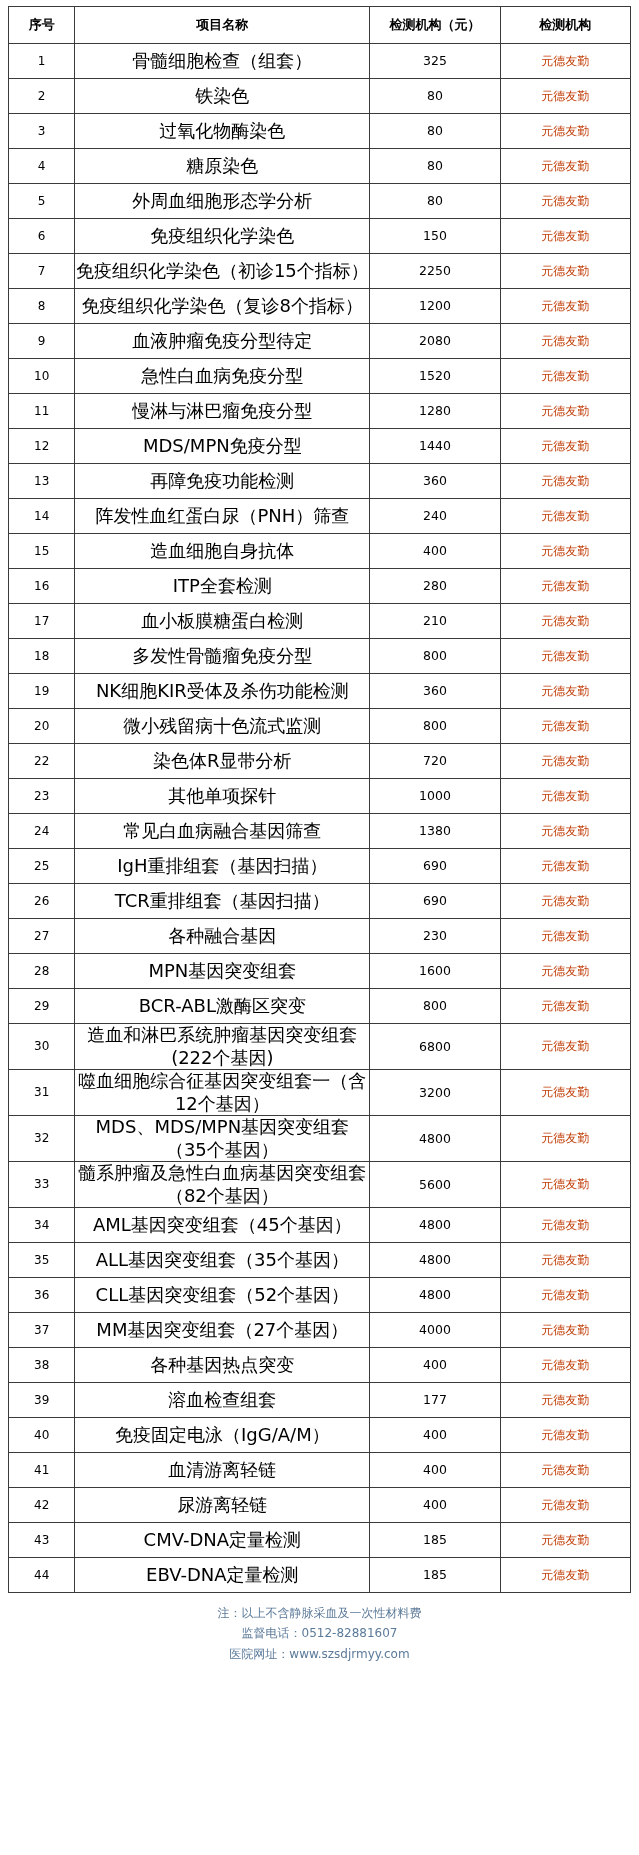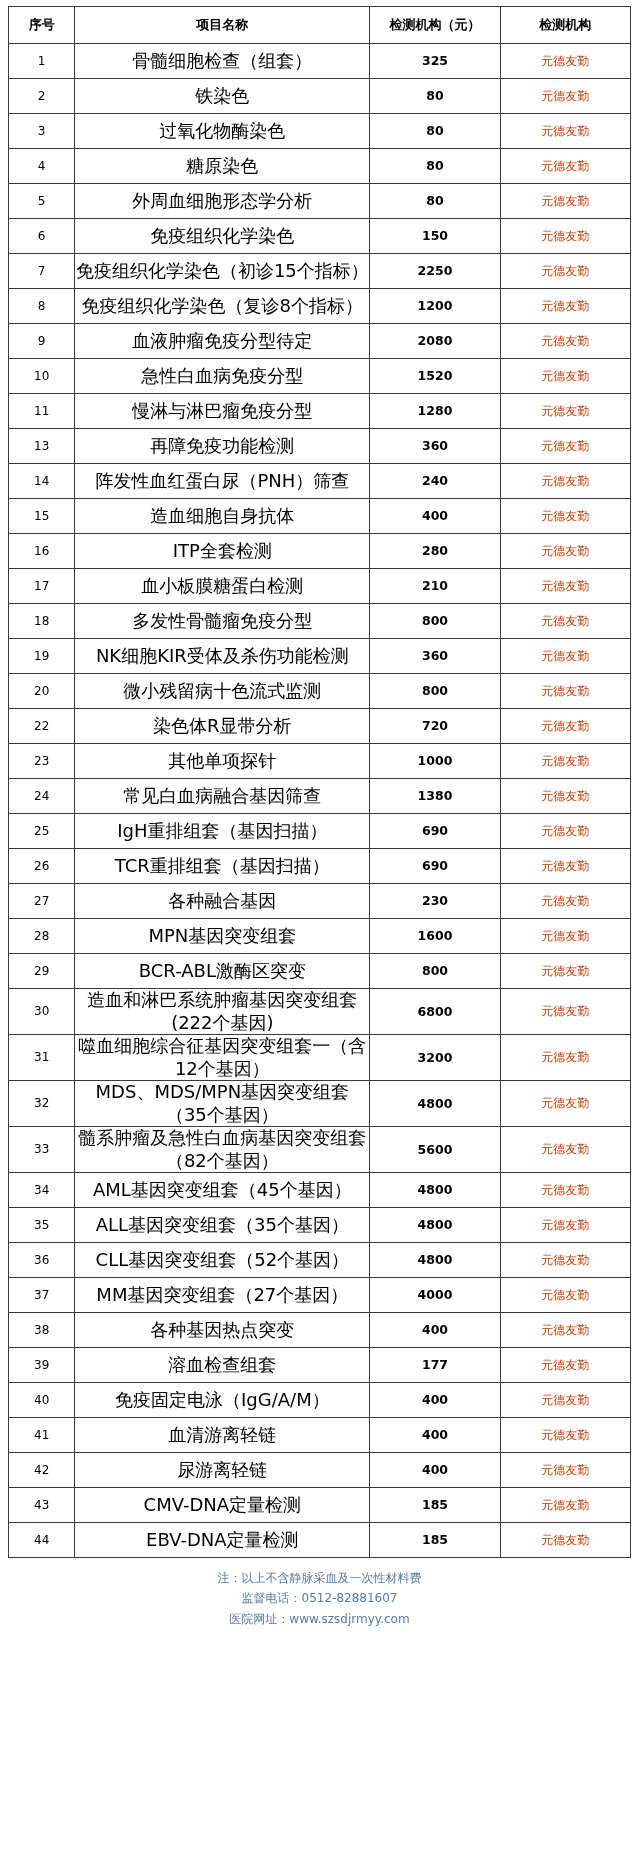--- a/index.html
+++ b/index.html
@@ -46,21 +46,21 @@
     color: #000;
   }
   td.c-name {
     font-size: 18px;
     color: #000;
     padding: 0 4px;
   }
   td.c-price {
     font-size: 12.5px;
     color: #000;
-    font-weight: bold;
+    font-weight: normal;
   }
   td.c-org {
     font-size: 12px;
     color: #c2410c;
   }
   .footer {
     margin-top: 10px;
     text-align: center;
     font-size: 12px;
     color: #5b7a99;
@@ -149,20 +149,26 @@
           <td class="c-price">1520</td>
           <td class="c-org">元德友勤</td>
         </tr>
         <tr>
           <td class="c-no">11</td>
           <td class="c-name">慢淋与淋巴瘤免疫分型</td>
           <td class="c-price">1280</td>
           <td class="c-org">元德友勤</td>
         </tr>
         <tr>
+          <td class="c-no">12</td>
+          <td class="c-name">MDS/MPN免疫分型</td>
+          <td class="c-price">1440</td>
+          <td class="c-org">元德友勤</td>
+        </tr>
+        <tr>
           <td class="c-no">13</td>
           <td class="c-name">再障免疫功能检测</td>
           <td class="c-price">360</td>
           <td class="c-org">元德友勤</td>
         </tr>
         <tr>
           <td class="c-no">14</td>
           <td class="c-name">阵发性血红蛋白尿（PNH）筛查</td>
           <td class="c-price">240</td>
           <td class="c-org">元德友勤</td>

